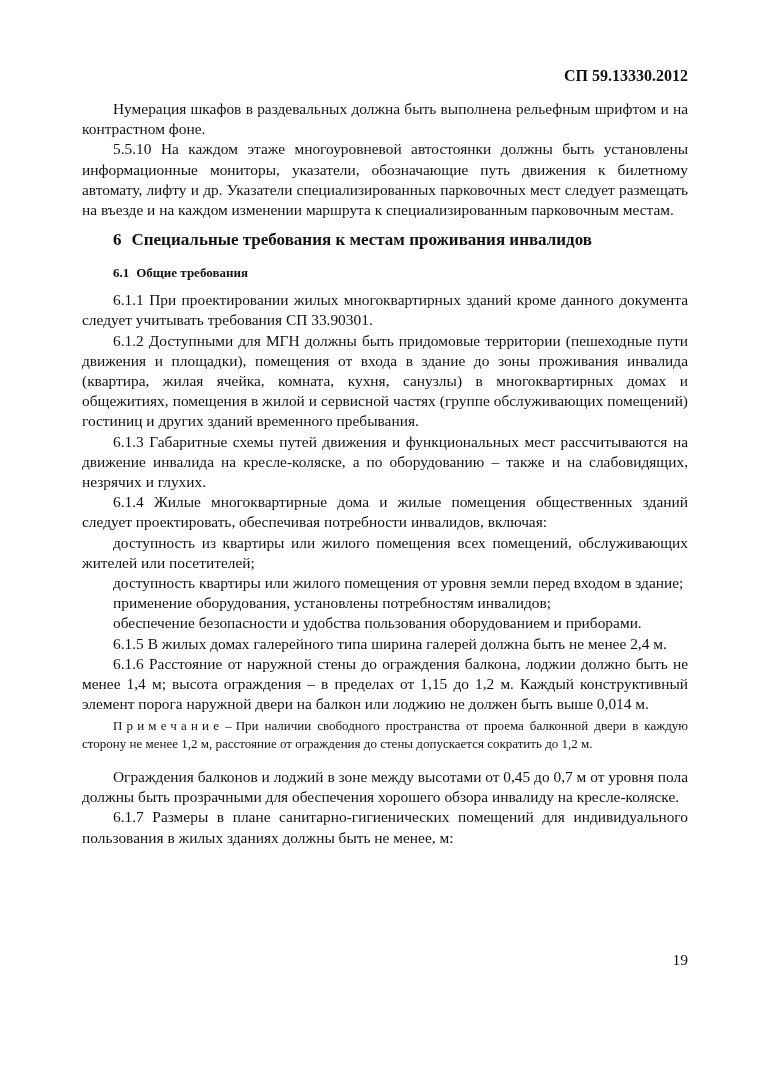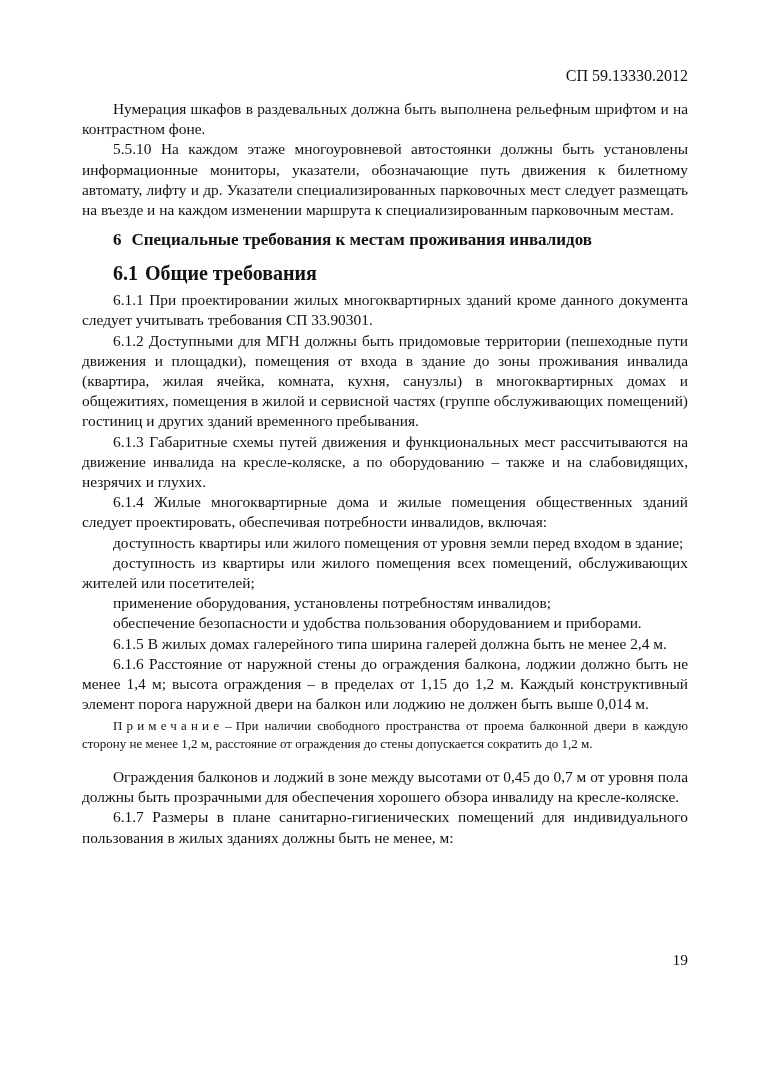--- a/index.html
+++ b/index.html
@@ -15,41 +15,41 @@
     background: #ffffff;
     overflow: hidden;
   }
   .content {
     position: absolute;
     left: 82px; top: 66px;
     width: 606px;
   }
   .doc-code {
     text-align: right;
-    font-weight: normal;
+    font-weight: bold;
     font-size: 16px;
     line-height: 20px;
     margin: 0 0 13px 0;
   }
   p.body {
     font-size: 15.4px;
     line-height: 20.2px;
     text-align: justify;
     text-indent: 31px;
     margin: 0;
   }
   h1.sec {
     font-size: 17px;
     line-height: 21px;
     font-weight: bold;
     margin: 9px 0 13px 0;
     padding-left: 31px;
   }
   h2.subsec {
-    font-size: 20px;
+    font-size: 13px;
     line-height: 20px;
     font-weight: bold;
     margin: 0 0 7px 0;
     padding-left: 31px;
     font-family: Liberation Serif, serif;
   }
   h1.sec .ht { margin-left: 10px; }
   h2.subsec .ht { margin-left: 7px; }
   p.note {
     font-size: 13px;
@@ -91,23 +91,23 @@
     </h2>
 
     <p class="body">6.1.1 При проектировании жилых многоквартирных зданий кроме данного документа следует учитывать требования СП 33.90301.</p>
 
     <p class="body">6.1.2 Доступными для МГН должны быть придомовые территории (пешеходные пути движения и площадки), помещения от входа в здание до зоны проживания инвалида (квартира, жилая ячейка, комната, кухня, санузлы) в многоквартирных домах и общежитиях, помещения в жилой и сервисной частях (группе обслуживающих помещений) гостиниц и других зданий временного пребывания.</p>
 
     <p class="body">6.1.3 Габаритные схемы путей движения и функциональных мест рассчитываются на движение инвалида на кресле-коляске, а по оборудованию – также и на слабовидящих, незрячих и глухих.</p>
 
     <p class="body">6.1.4 Жилые многоквартирные дома и жилые помещения общественных зданий следует проектировать, обеспечивая потребности инвалидов, включая:</p>
 
+    <p class="body">доступность из квартиры или жилого помещения всех помещений, обслуживающих жителей или посетителей;</p>
+
     <p class="body">доступность квартиры или жилого помещения от уровня земли перед входом в здание;</p>
-
-    <p class="body">доступность из квартиры или жилого помещения всех помещений, обслуживающих жителей или посетителей;</p>
 
     <p class="body">применение оборудования, установлены потребностям инвалидов;</p>
 
     <p class="body">обеспечение безопасности и удобства пользования оборудованием и приборами.</p>
 
     <p class="body">6.1.5 В жилых домах галерейного типа ширина галерей должна быть не менее 2,4 м.</p>
 
     <p class="body">6.1.6 Расстояние от наружной стены до ограждения балкона, лоджии должно быть не менее 1,4 м; высота ограждения – в пределах от 1,15 до 1,2 м. Каждый конструктивный элемент порога наружной двери на балкон или лоджию не должен быть выше 0,014 м.</p>
 
     <p class="note">

